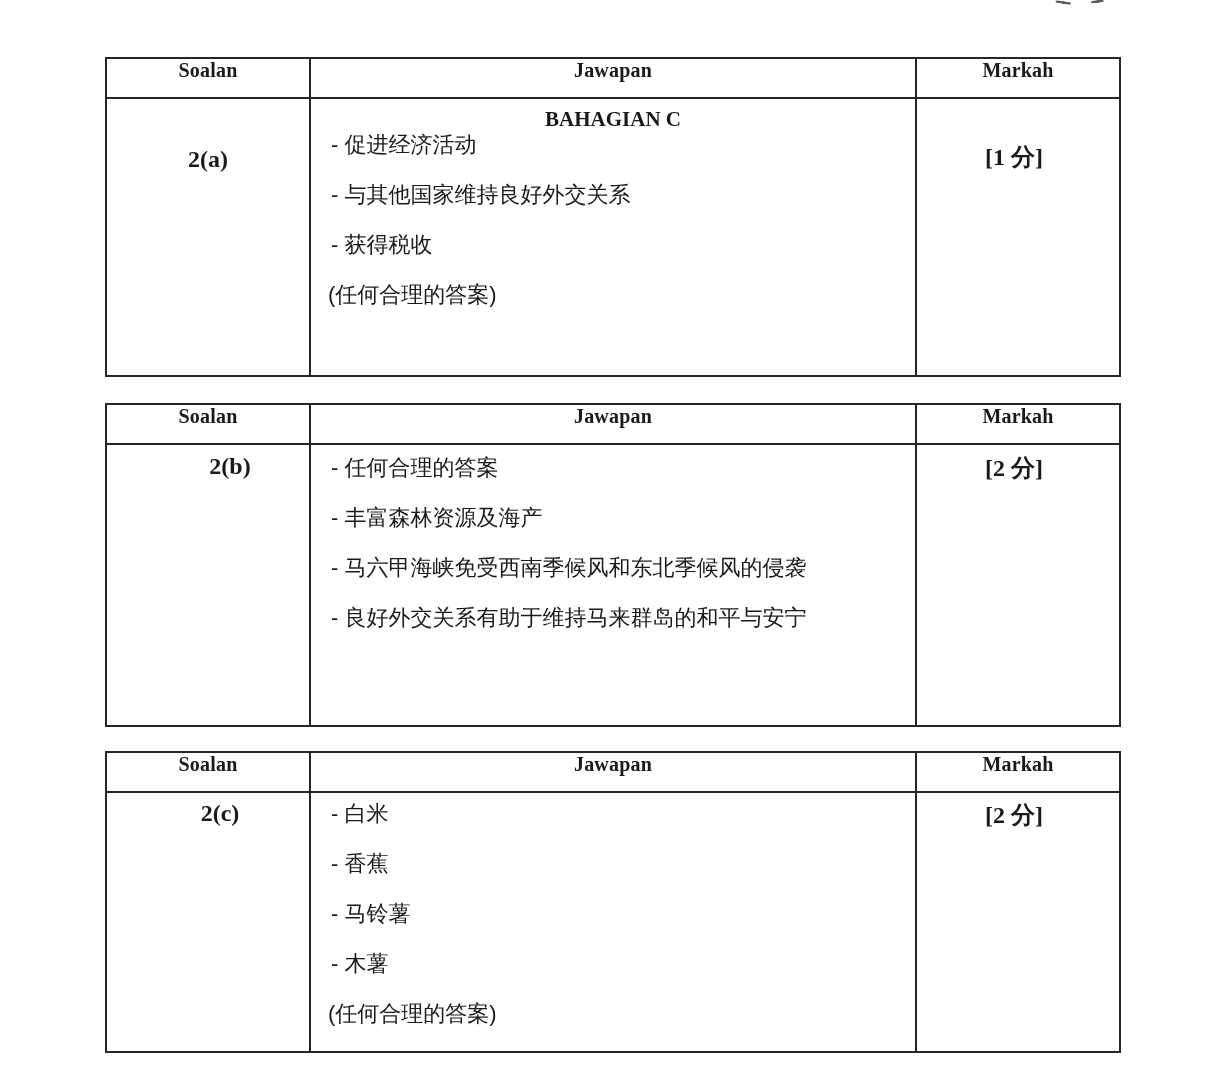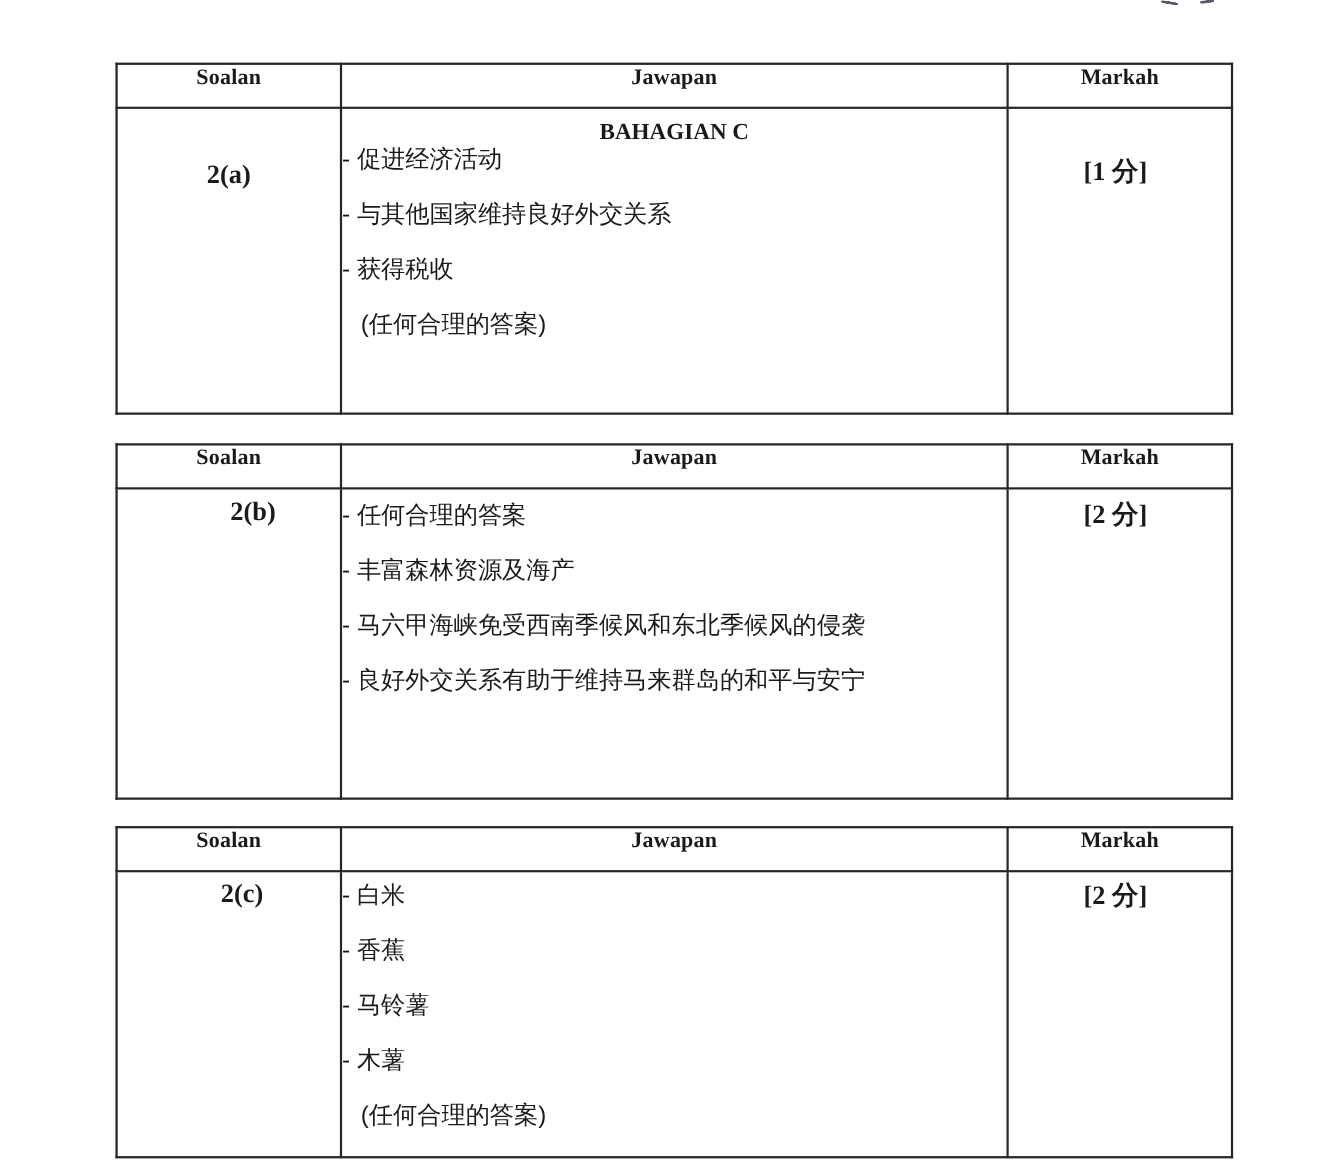--- a/index.html
+++ b/index.html
@@ -12,21 +12,21 @@
     position:relative;
   }
   .page{position:absolute;inset:0;background:#ffffff;}
 
   table.qtable{
     position:absolute;
     left:105px;
     width:1014px;
     border-collapse:collapse;
     table-layout:fixed;
-    background:#f0abfc;
+    background:#d946ef;
   }
   table.qtable th, table.qtable td{
     border:2px solid #262626;
     padding:0;
     vertical-align:top;
     background:#ffffff;
   }
   th.hdr{
     height:38px;
     font-weight:bold;
@@ -59,20 +59,21 @@
     padding-top:8px;
     margin-bottom:1px;
     font-family:"Liberation Serif", serif;
   }
   .item{
     font-family:"Liberation Sans", sans-serif;
     font-size:22px;
     line-height:26px;
     margin-bottom:24px;
     white-space:nowrap;
+    padding-left:20px;
   }
   .note{
     padding-left:17px;
   }
   .t2 td.jawapan .item:first-child{padding-top:10px;}
   .t3 td.jawapan .item:first-child{padding-top:8px;}
 
   .mark{
     display:inline-block;
     font-weight:bold;

